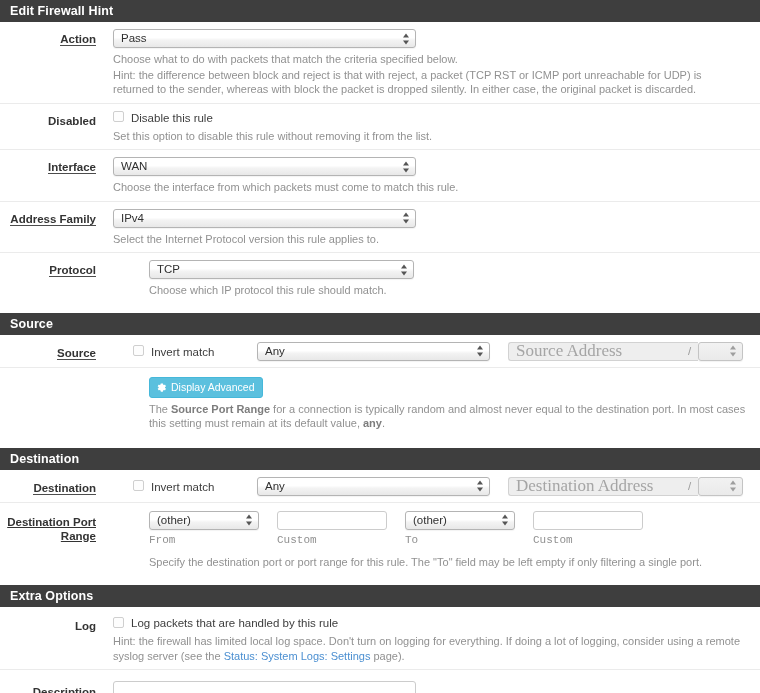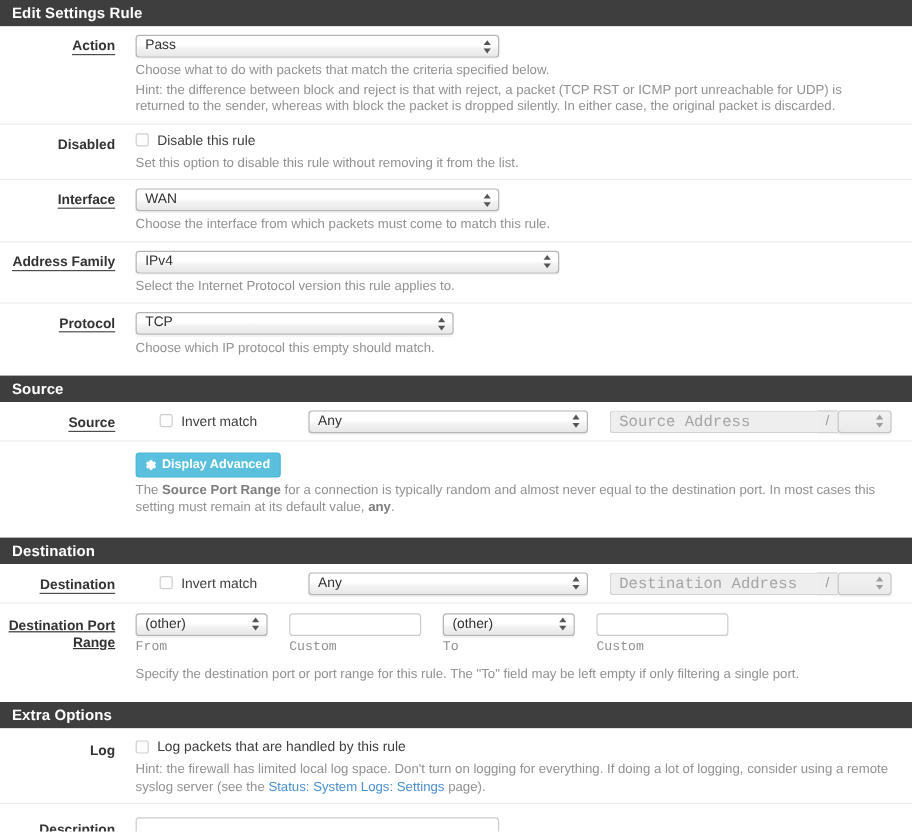--- a/index.html
+++ b/index.html
@@ -33,21 +33,21 @@
   }
 
   
   .row {
     display: flex;
     align-items: flex-start;
     border-bottom: 1px solid #ebebeb;
     padding: 7px 0 6px 0;
     box-sizing: border-box;
   }
-  .row.no-border { border-bottom: none; }
+  .row.no-border { border-bottom: none; gap: 36px; }
 
   .row-label {
     width: 113px;
     flex: 0 0 113px;
     text-align: right;
     padding-right: 17px;
     box-sizing: border-box;
     font-weight: bold;
     font-size: 11.5px;
     color: #333;
@@ -115,37 +115,37 @@
     border-right: 3.5px solid transparent;
   }
   .sel .arrows i.up { top: 1px; border-bottom: 4px solid #555; }
   .sel .arrows i.dn { bottom: 1px; border-top: 4px solid #555; }
   .sel.disabled .arrows i.up { border-bottom-color: #9e9e9e; }
   .sel.disabled .arrows i.dn { border-top-color: #9e9e9e; }
 
   
   .sel.w-action    { width: 303px; }
   .sel.w-interface { width: 303px; }
-  .sel.w-family    { width: 353px; }
+  .sel.w-family    { width: 303px; }
   .sel.w-protocol  { width: 265px; }
   .sel.w-type      { width: 233px; }
   .sel.w-mask      { width: 45px; padding-left: 6px; }
   .sel.w-port      { width: 110px; }
 
   
   .inp {
     display: inline-block;
     vertical-align: middle;
     box-sizing: border-box;
     height: 19px;
     border: 1px solid #cccccc;
     border-radius: 3px;
     background: #ffffff;
-    font-family: Liberation Mono, monospace;
-    font-size: 13px;
+    font-family: Liberation Serif, serif;
+    font-size: 17px;
     color: #555;
     padding: 0 7px;
     line-height: 17px;
     outline: none;
   }
   .inp::placeholder { color: #a5a5a5; }
   .inp:disabled,
   .inp.disabled {
     background: #eeeeee;
     color: #a5a5a5;
@@ -197,21 +197,21 @@
   
   .btn-info {
     display: inline-flex;
     align-items: center;
     gap: 4px;
     background: #5bc0de;
     border: 1px solid #46b8da;
     border-radius: 3px;
     color: #ffffff;
     font-size: 10.5px;
-    font-weight: bold;
+    font-weight: normal;
     padding: 3px 8px 3px 6px;
     line-height: 13px;
     cursor: pointer;
     white-space: nowrap;
   }
   .gear { flex: 0 0 auto; display:inline-block; width: 11px; height: 11px; }
 
   
   .field-line { display: flex; align-items: center; padding-left: 20px; }
   .invert {
@@ -231,21 +231,21 @@
     line-height: 13px;
     font-family: Liberation Mono, monospace;
   }
   .portcell.from { width: 110px; }
   .portcell.custom1 { width: 110px; }
   .portcell.to { width: 110px; }
 </style>
 </head>
 <body>
 
-<div class="panel-heading">Edit Settings Rule</div>
+<div class="panel-heading">Edit Firewall Hint</div>
 <div class="panel-body">
 
   <div class="row">
     <div class="row-label u"><span>Action</span></div>
     <div class="row-content">
       <div class="sel w-action">
         <span>Pass</span>
         <span class="arrows">
             <i class="up"></i>
             <i class="dn"></i>
@@ -295,21 +295,21 @@
   <div class="row no-border">
     <div class="row-label u"><span>Protocol</span></div>
     <div class="row-content">
       <div class="sel w-protocol">
         <span>TCP</span>
         <span class="arrows">
             <i class="up"></i>
             <i class="dn"></i>
           </span>
       </div>
-      <div class="help">Choose which IP protocol this empty should match.</div>
+      <div class="help">Choose which IP protocol this rule should match.</div>
     </div>
   </div>
 </div>
 
 <div style="height:9px;background:#ffffff;"></div>
 
 <div class="panel-heading">Source</div>
 <div class="panel-body">
 
   <div class="row">

